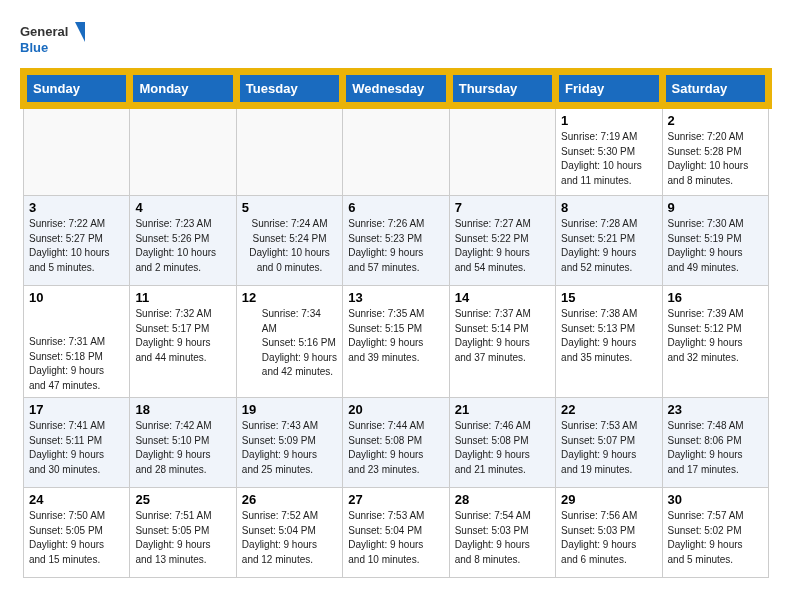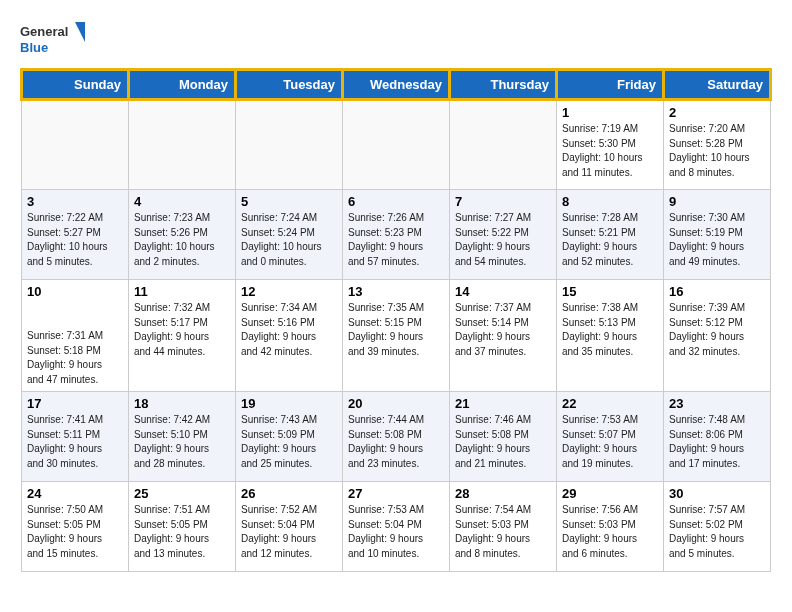--- a/index.html
+++ b/index.html
@@ -34,25 +34,25 @@
       color: #555;
     }
     table {
       width: 100%;
       border-collapse: collapse;
       table-layout: fixed;
     }
     thead th {
       background-color: #1a6bbf;
       color: #fff;
-      text-align: right;
+      text-align: left;
       padding: 6px 6px;
       font-size: 13px;
       font-weight: bold;
-      border: 3px solid #eab308;
+      border: 7px solid #eab308;
     }
     tbody td {
       border: 1px solid #ccc;
       vertical-align: top;
       padding: 4px 5px;
       font-size: 10.5px;
       height: 90px;
       background: #fff;
     }
     tbody tr:nth-child(even) td {
@@ -133,21 +133,21 @@
         </td>
         <td>
           <div class="day-number">4</div>
           <div class="day-info" style="white-space: pre-line;">Sunrise: 7:23 AM
 Sunset: 5:26 PM
 Daylight: 10 hours
 and 2 minutes.</div>
         </td>
         <td>
           <div class="day-number">5</div>
-          <div class="day-info" style="white-space: pre-line;">Sunrise: 7:24 AM
+          <div class="day-info" style="white-space: pre-line; text-align: center;">Sunrise: 7:24 AM
 Sunset: 5:24 PM
 Daylight: 10 hours
 and 0 minutes.</div>
         </td>
         <td>
           <div class="day-number">6</div>
           <div class="day-info" style="white-space: pre-line;">Sunrise: 7:26 AM
 Sunset: 5:23 PM
 Daylight: 9 hours
 and 57 minutes.</div>
@@ -184,21 +184,21 @@
         </td>
         <td>
           <div class="day-number">11</div>
           <div class="day-info" style="white-space: pre-line;">Sunrise: 7:32 AM
 Sunset: 5:17 PM
 Daylight: 9 hours
 and 44 minutes.</div>
         </td>
         <td>
           <div class="day-number">12</div>
-          <div class="day-info" style="white-space: pre-line;">Sunrise: 7:34 AM
+          <div class="day-info" style="white-space: pre-line; margin-left: 20px;">Sunrise: 7:34 AM
 Sunset: 5:16 PM
 Daylight: 9 hours
 and 42 minutes.</div>
         </td>
         <td>
           <div class="day-number">13</div>
           <div class="day-info" style="white-space: pre-line;">Sunrise: 7:35 AM
 Sunset: 5:15 PM
 Daylight: 9 hours
 and 39 minutes.</div>

